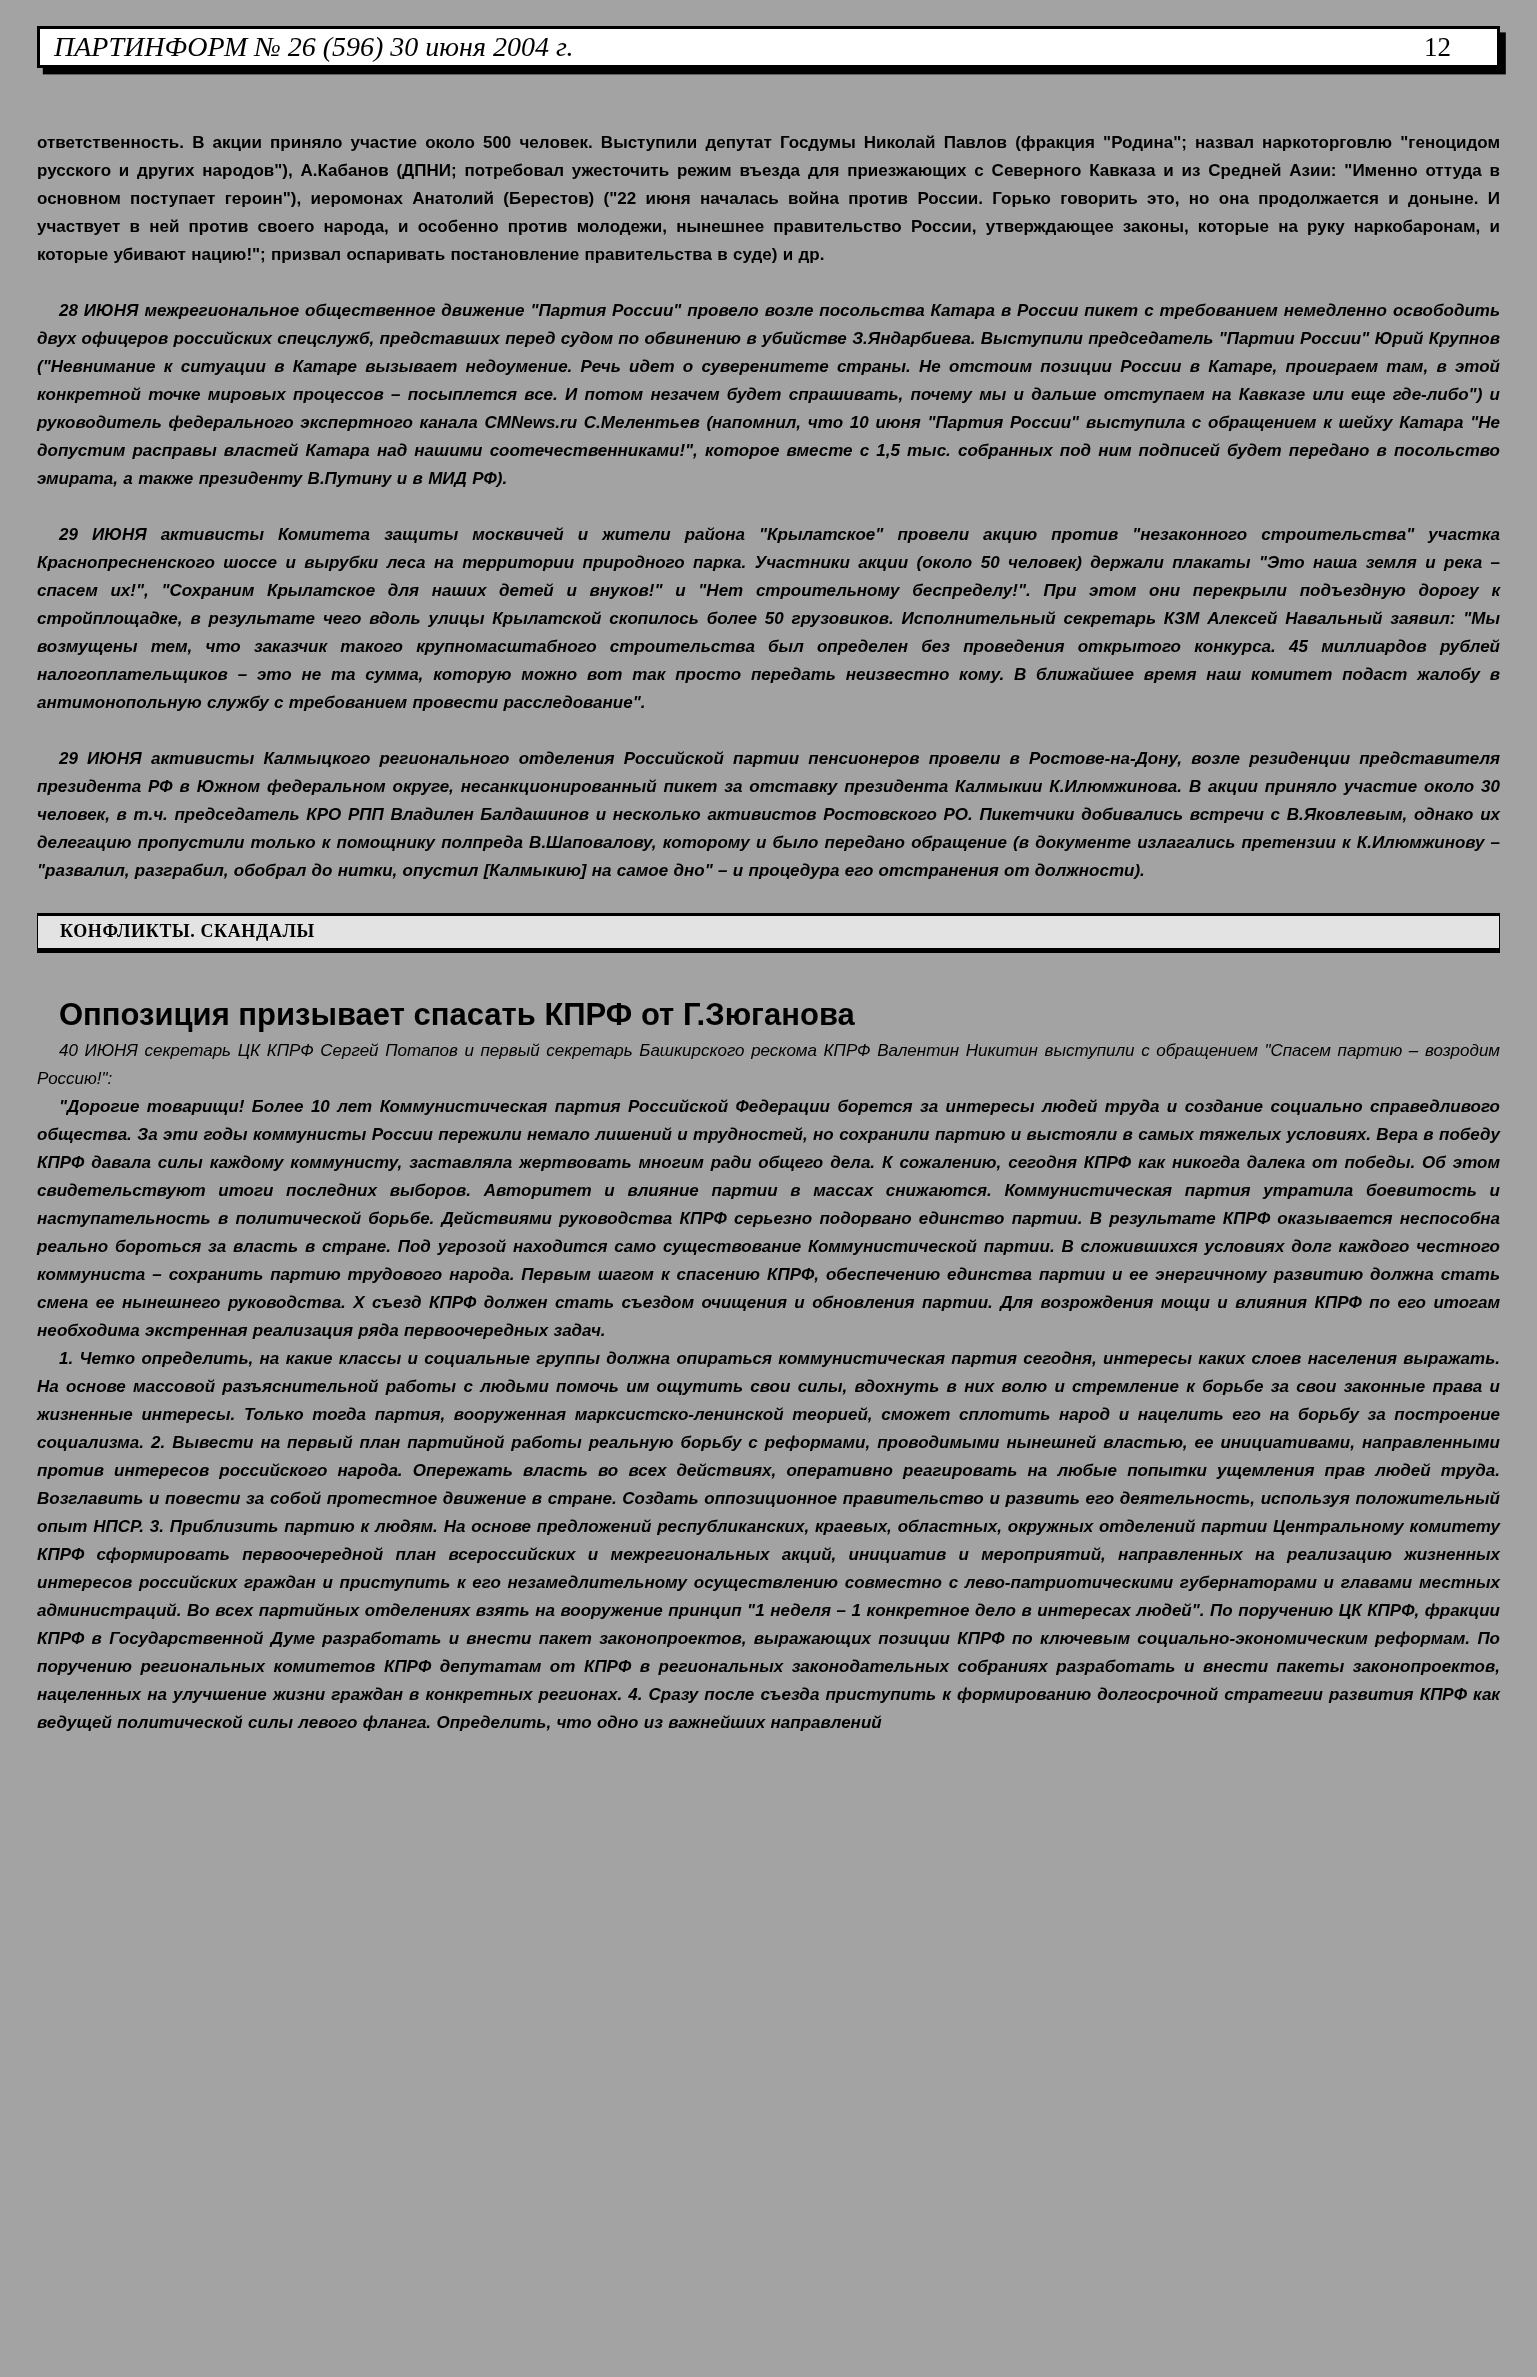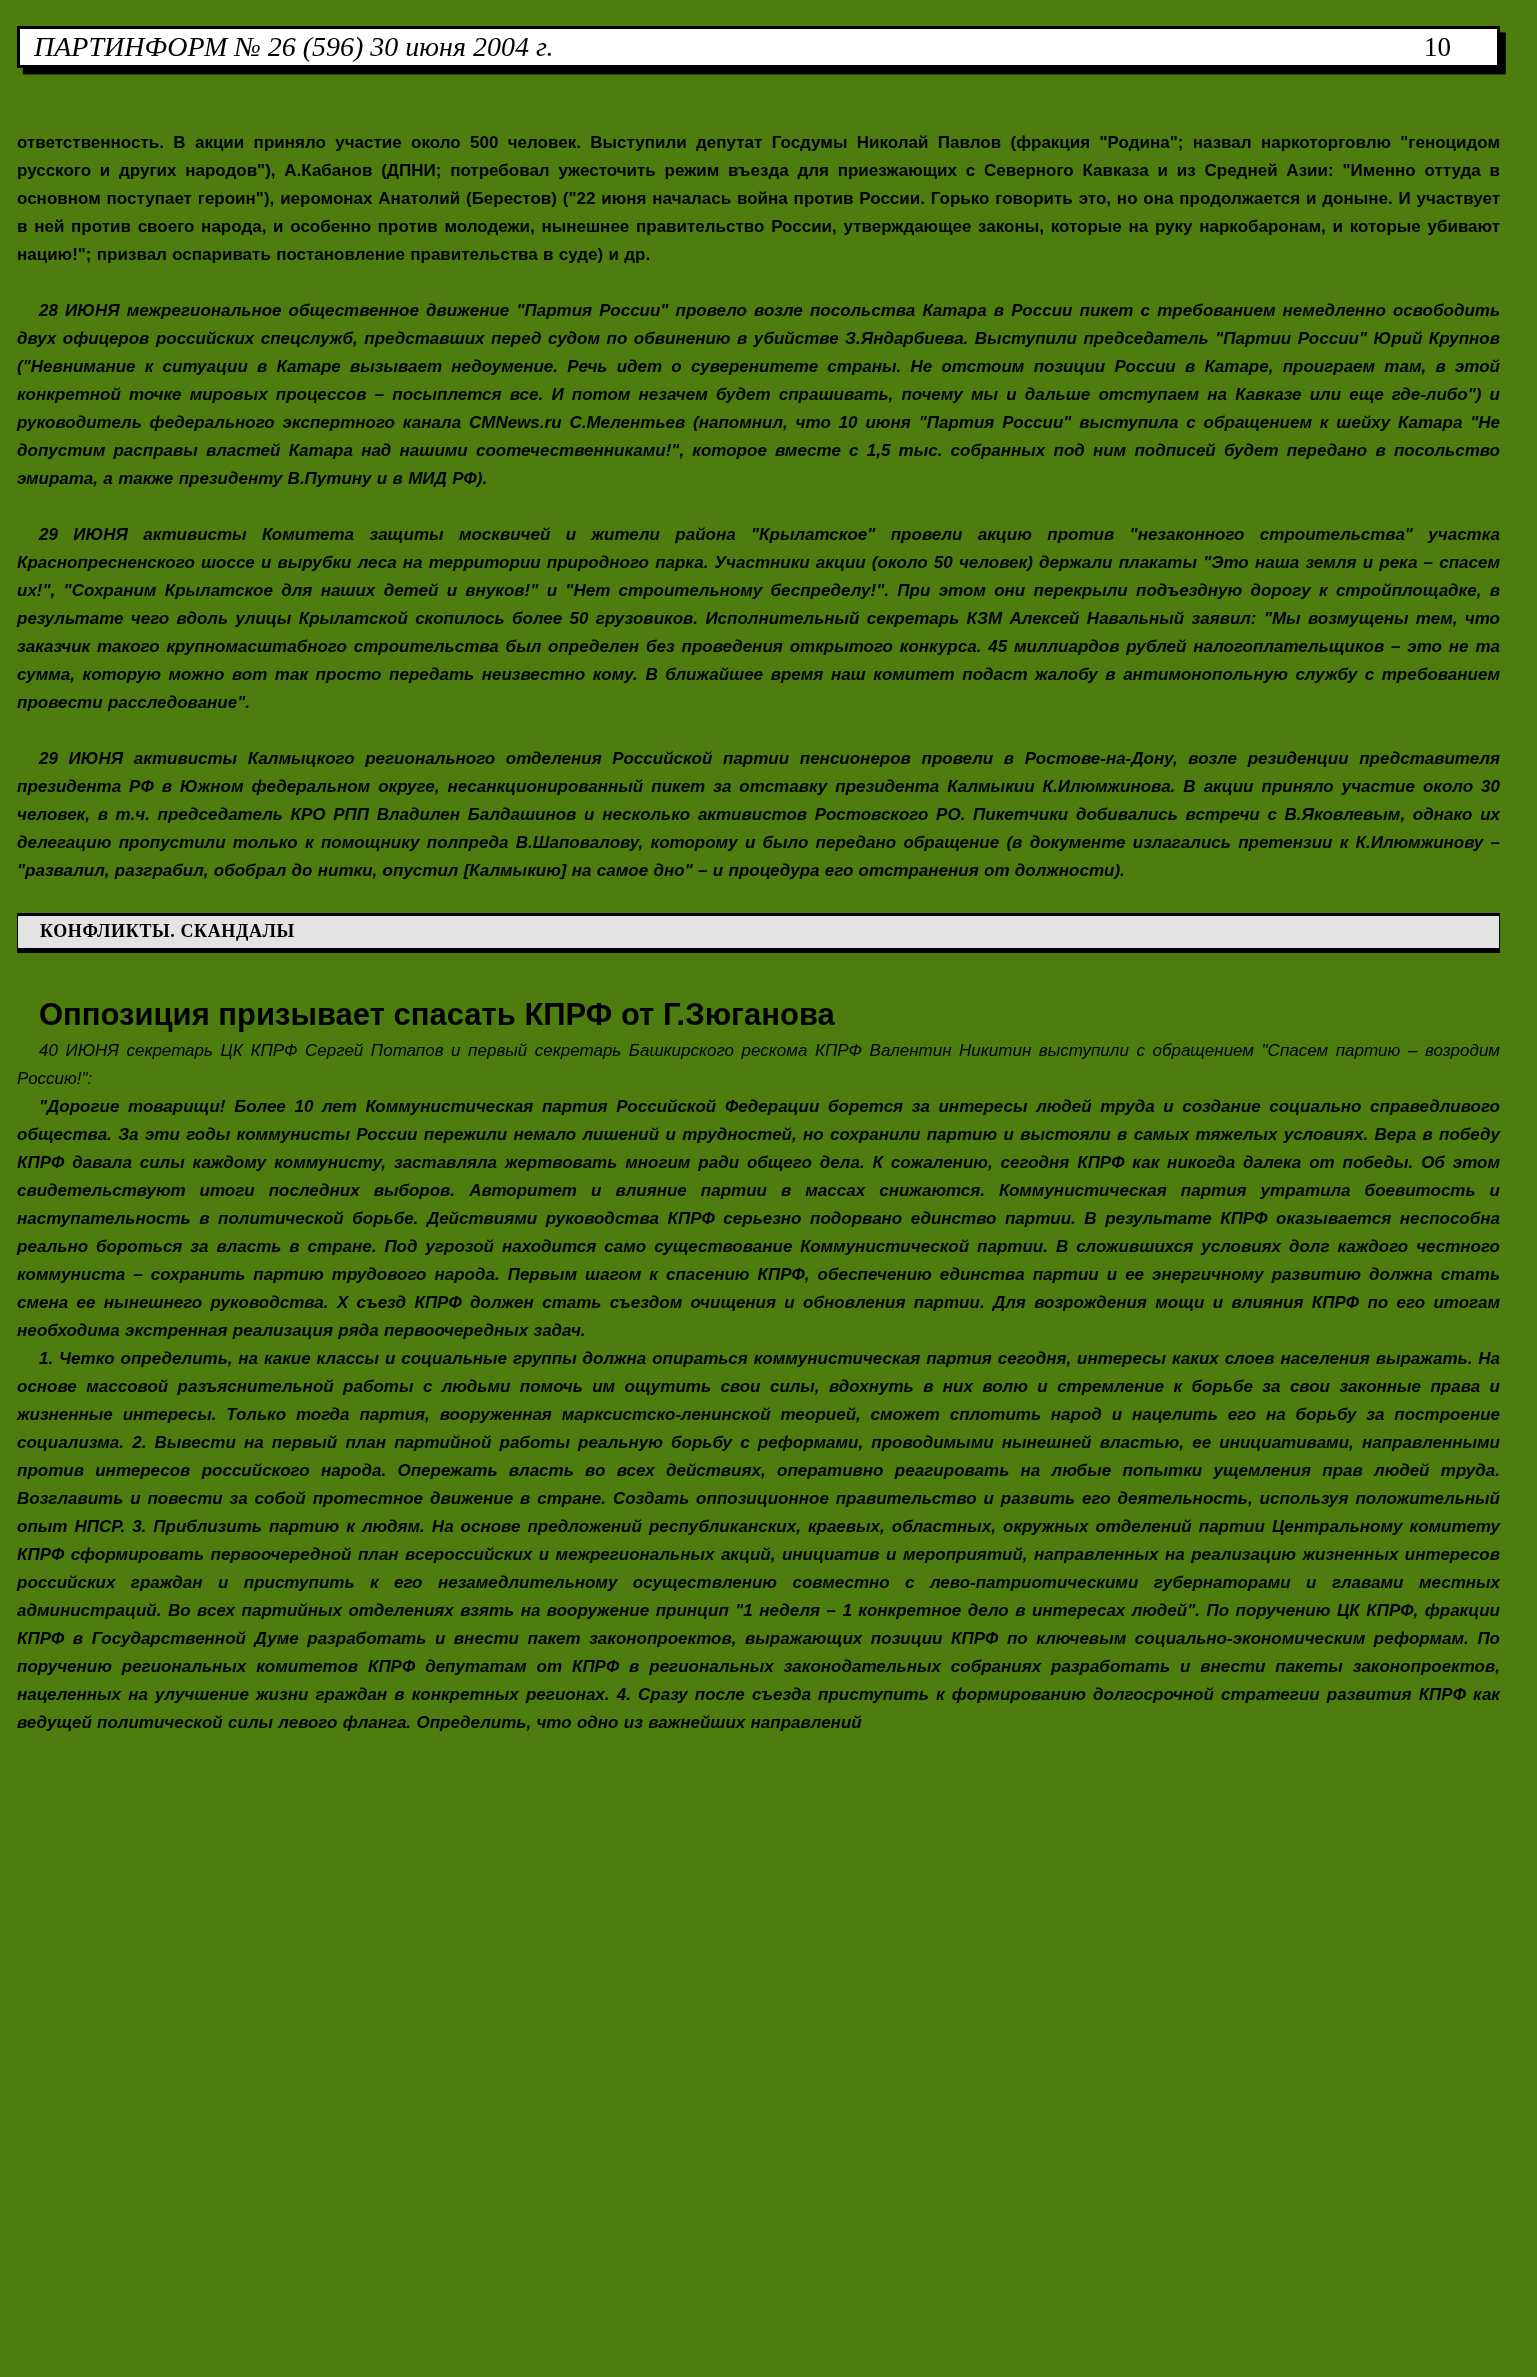--- a/index.html
+++ b/index.html
@@ -5,23 +5,23 @@
   html, body {
     margin: 0;
     padding: 0;
     background: #ffffff;
     color: #000000;
   }
   .page {
     position: relative;
     width: 1537px;
     height: 2377px;
-    background: #4d7c0f;
+    background: #a3a3a3;
     box-sizing: border-box;
-    padding: 26px 37px 0 17px;
+    padding: 26px 37px 0 37px;
     font-family: "Liberation Sans", "DejaVu Sans", sans-serif;
     overflow: hidden;
   }
   
   .header-box {
     box-sizing: border-box;
     border: 3.2px solid #000000;
     box-shadow: 5.8px 6.4px 0 0 #000000;
     height: 42px;
     display: flex;
@@ -75,21 +75,21 @@
     line-height: 31px;
   }
 </style>
 </head>
 <body>
 
 <div class="page">
 
   <div class="header-box">
     <span class="header-title">ПАРТИНФОРМ № 26 (596) 30 июня 2004 г.</span>
-    <span class="header-page">10</span>
+    <span class="header-page">12</span>
   </div>
 
   <p class="news-paragraph">ответственность. В акции приняло участие около 500 человек. Выступили депутат Госдумы Николай Павлов (фракция "Родина"; назвал наркоторговлю "геноцидом русского и других народов"), А.Кабанов (ДПНИ; потребовал ужесточить режим въезда для приезжающих с Северного Кавказа и из Средней Азии: "Именно оттуда в основном поступает героин"), иеромонах Анатолий (Берестов) ("22 июня началась война против России. Горько говорить это, но она продолжается и доныне. И участвует в ней против своего народа, и особенно против молодежи, нынешнее правительство России, утверждающее законы, которые на руку наркобаронам, и которые убивают нацию!"; призвал оспаривать постановление правительства в суде) и др.</p>
 
   <p class="news-paragraph indent">28 ИЮНЯ межрегиональное общественное движение "Партия России" провело возле посольства Катара в России пикет с требованием немедленно освободить двух офицеров российских спецслужб, представших перед судом по обвинению в убийстве З.Яндарбиева. Выступили председатель "Партии России" Юрий Крупнов ("Невнимание к ситуации в Катаре вызывает недоумение. Речь идет о суверенитете страны. Не отстоим позиции России в Катаре, проиграем там, в этой конкретной точке мировых процессов – посыплется все. И потом незачем будет спрашивать, почему мы и дальше отступаем на Кавказе или еще где-либо") и руководитель федерального экспертного канала CMNews.ru С.Мелентьев (напомнил, что 10 июня "Партия России" выступила с обращением к шейху Катара "Не допустим расправы властей Катара над нашими соотечественниками!", которое вместе с 1,5 тыс. собранных под ним подписей будет передано в посольство эмирата, а также президенту В.Путину и в МИД РФ).</p>
 
   <p class="news-paragraph indent">29 ИЮНЯ активисты Комитета защиты москвичей и жители района "Крылатское" провели акцию против "незаконного строительства" участка Краснопресненского шоссе и вырубки леса на территории природного парка. Участники акции (около 50 человек) держали плакаты "Это наша земля и река – спасем их!", "Сохраним Крылатское для наших детей и внуков!" и "Нет строительному беспределу!". При этом они перекрыли подъездную дорогу к стройплощадке, в результате чего вдоль улицы Крылатской скопилось более 50 грузовиков. Исполнительный секретарь КЗМ Алексей Навальный заявил: "Мы возмущены тем, что заказчик такого крупномасштабного строительства был определен без проведения открытого конкурса. 45 миллиардов рублей налогоплательщиков – это не та сумма, которую можно вот так просто передать неизвестно кому. В ближайшее время наш комитет подаст жалобу в антимонопольную службу с требованием провести расследование".</p>
 
   <p class="news-paragraph indent">29 ИЮНЯ активисты Калмыцкого регионального отделения Российской партии пенсионеров провели в Ростове-на-Дону, возле резиденции представителя президента РФ в Южном федеральном округе, несанкционированный пикет за отставку президента Калмыкии К.Илюмжинова. В акции приняло участие около 30 человек, в т.ч. председатель КРО РПП Владилен Балдашинов и несколько активистов Ростовского РО. Пикетчики добивались встречи с В.Яковлевым, однако их делегацию пропустили только к помощнику полпреда В.Шаповалову, которому и было передано обращение (в документе излагались претензии к К.Илюмжинову – "развалил, разграбил, обобрал до нитки, опустил [Калмыкию] на самое дно" – и процедура его отстранения от должности).</p>
 

